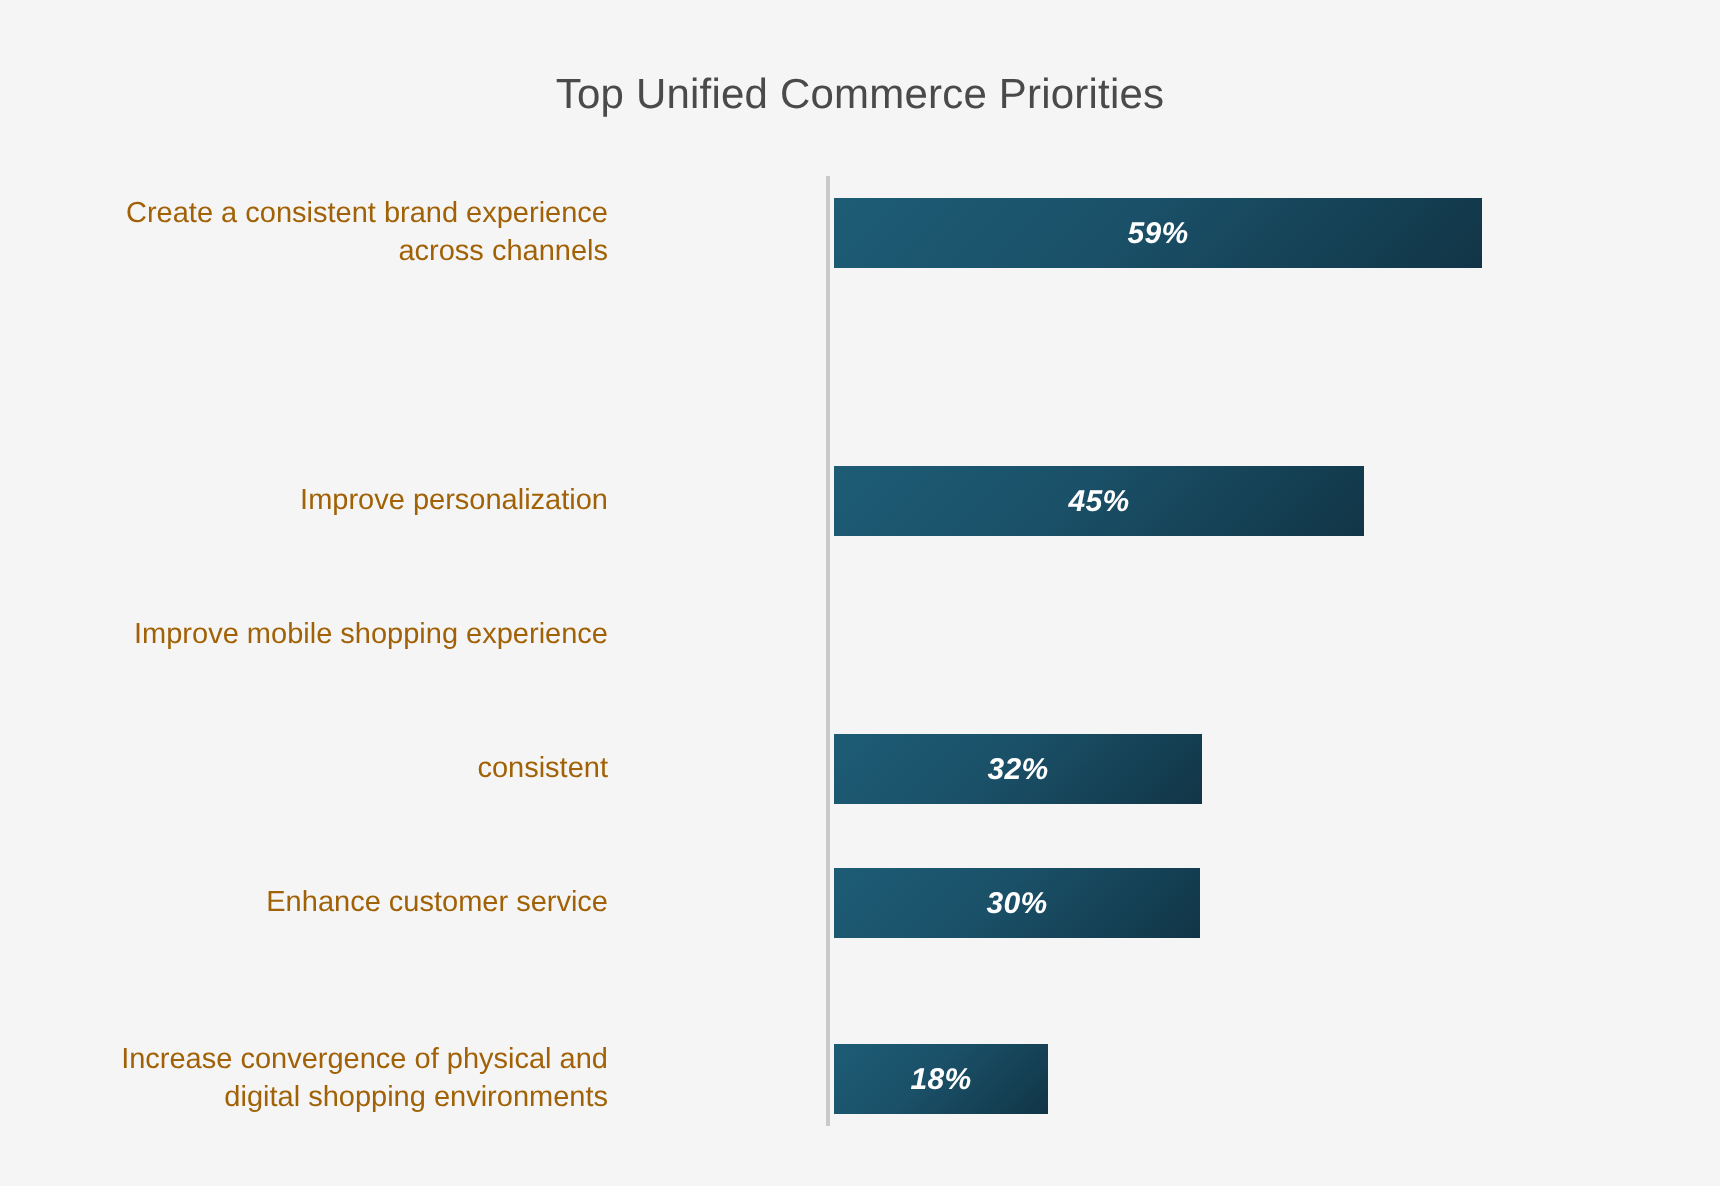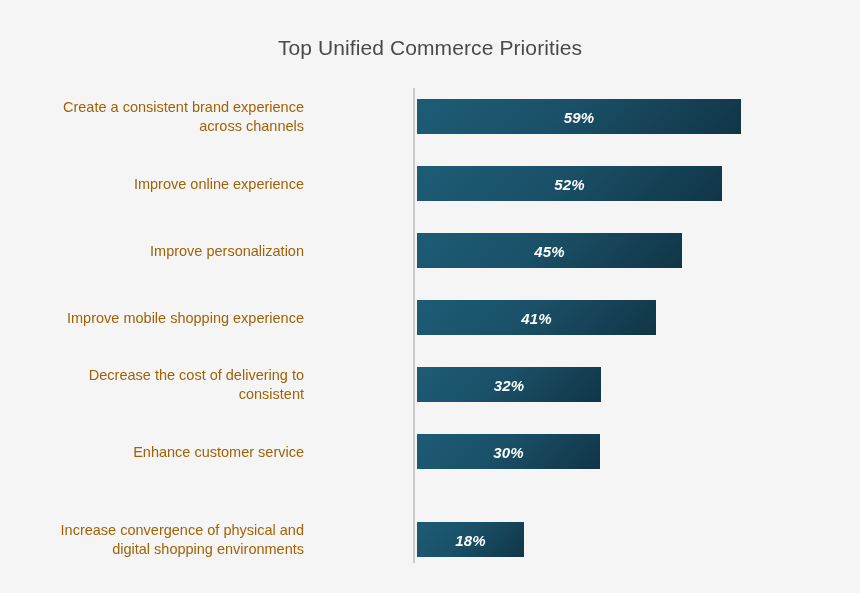--- a/index.html
+++ b/index.html
@@ -118,56 +118,40 @@
         <span>Create a consistent brand experience</span>
         <span>across channels</span>
       </div>
       <div class="bar-wrap" style="width:324px;">
         <div class="bar">
           <span class="bar-value">59%</span>
         </div>
       </div>
     </div>
 
-    <div class="bar-row" style="top:78px;">
-      <div class="cat-label">
-        <span>Improve online experience</span>
-      </div>
-      <div class="bar-wrap" style="width:305px;">
-        <div class="bar">
-          <span class="bar-value">52%</span>
-        </div>
-      </div>
-    </div>
 
     <div class="bar-row" style="top:145px;">
       <div class="cat-label">
         <span>Improve personalization</span>
       </div>
       <div class="bar-wrap" style="width:265px;text-align:center;">
         <div class="bar">
           <span class="bar-value">45%</span>
         </div>
       </div>
     </div>
 
     <div class="bar-row" style="top:212px;">
       <div class="cat-label">
         <span>Improve mobile shopping experience</span>
       </div>
-      <div class="bar-wrap" style="width:239px;">
-        <div class="bar">
-          <span class="bar-value">41%</span>
-        </div>
-      </div>
     </div>
 
     <div class="bar-row" style="top:279px;">
       <div class="cat-label">
-        <span>Decrease the cost of delivering to</span>
         <span>consistent</span>
       </div>
       <div class="bar-wrap" style="width:184px;">
         <div class="bar">
           <span class="bar-value">32%</span>
         </div>
       </div>
     </div>
 
     <div class="bar-row" style="top:346px;">

